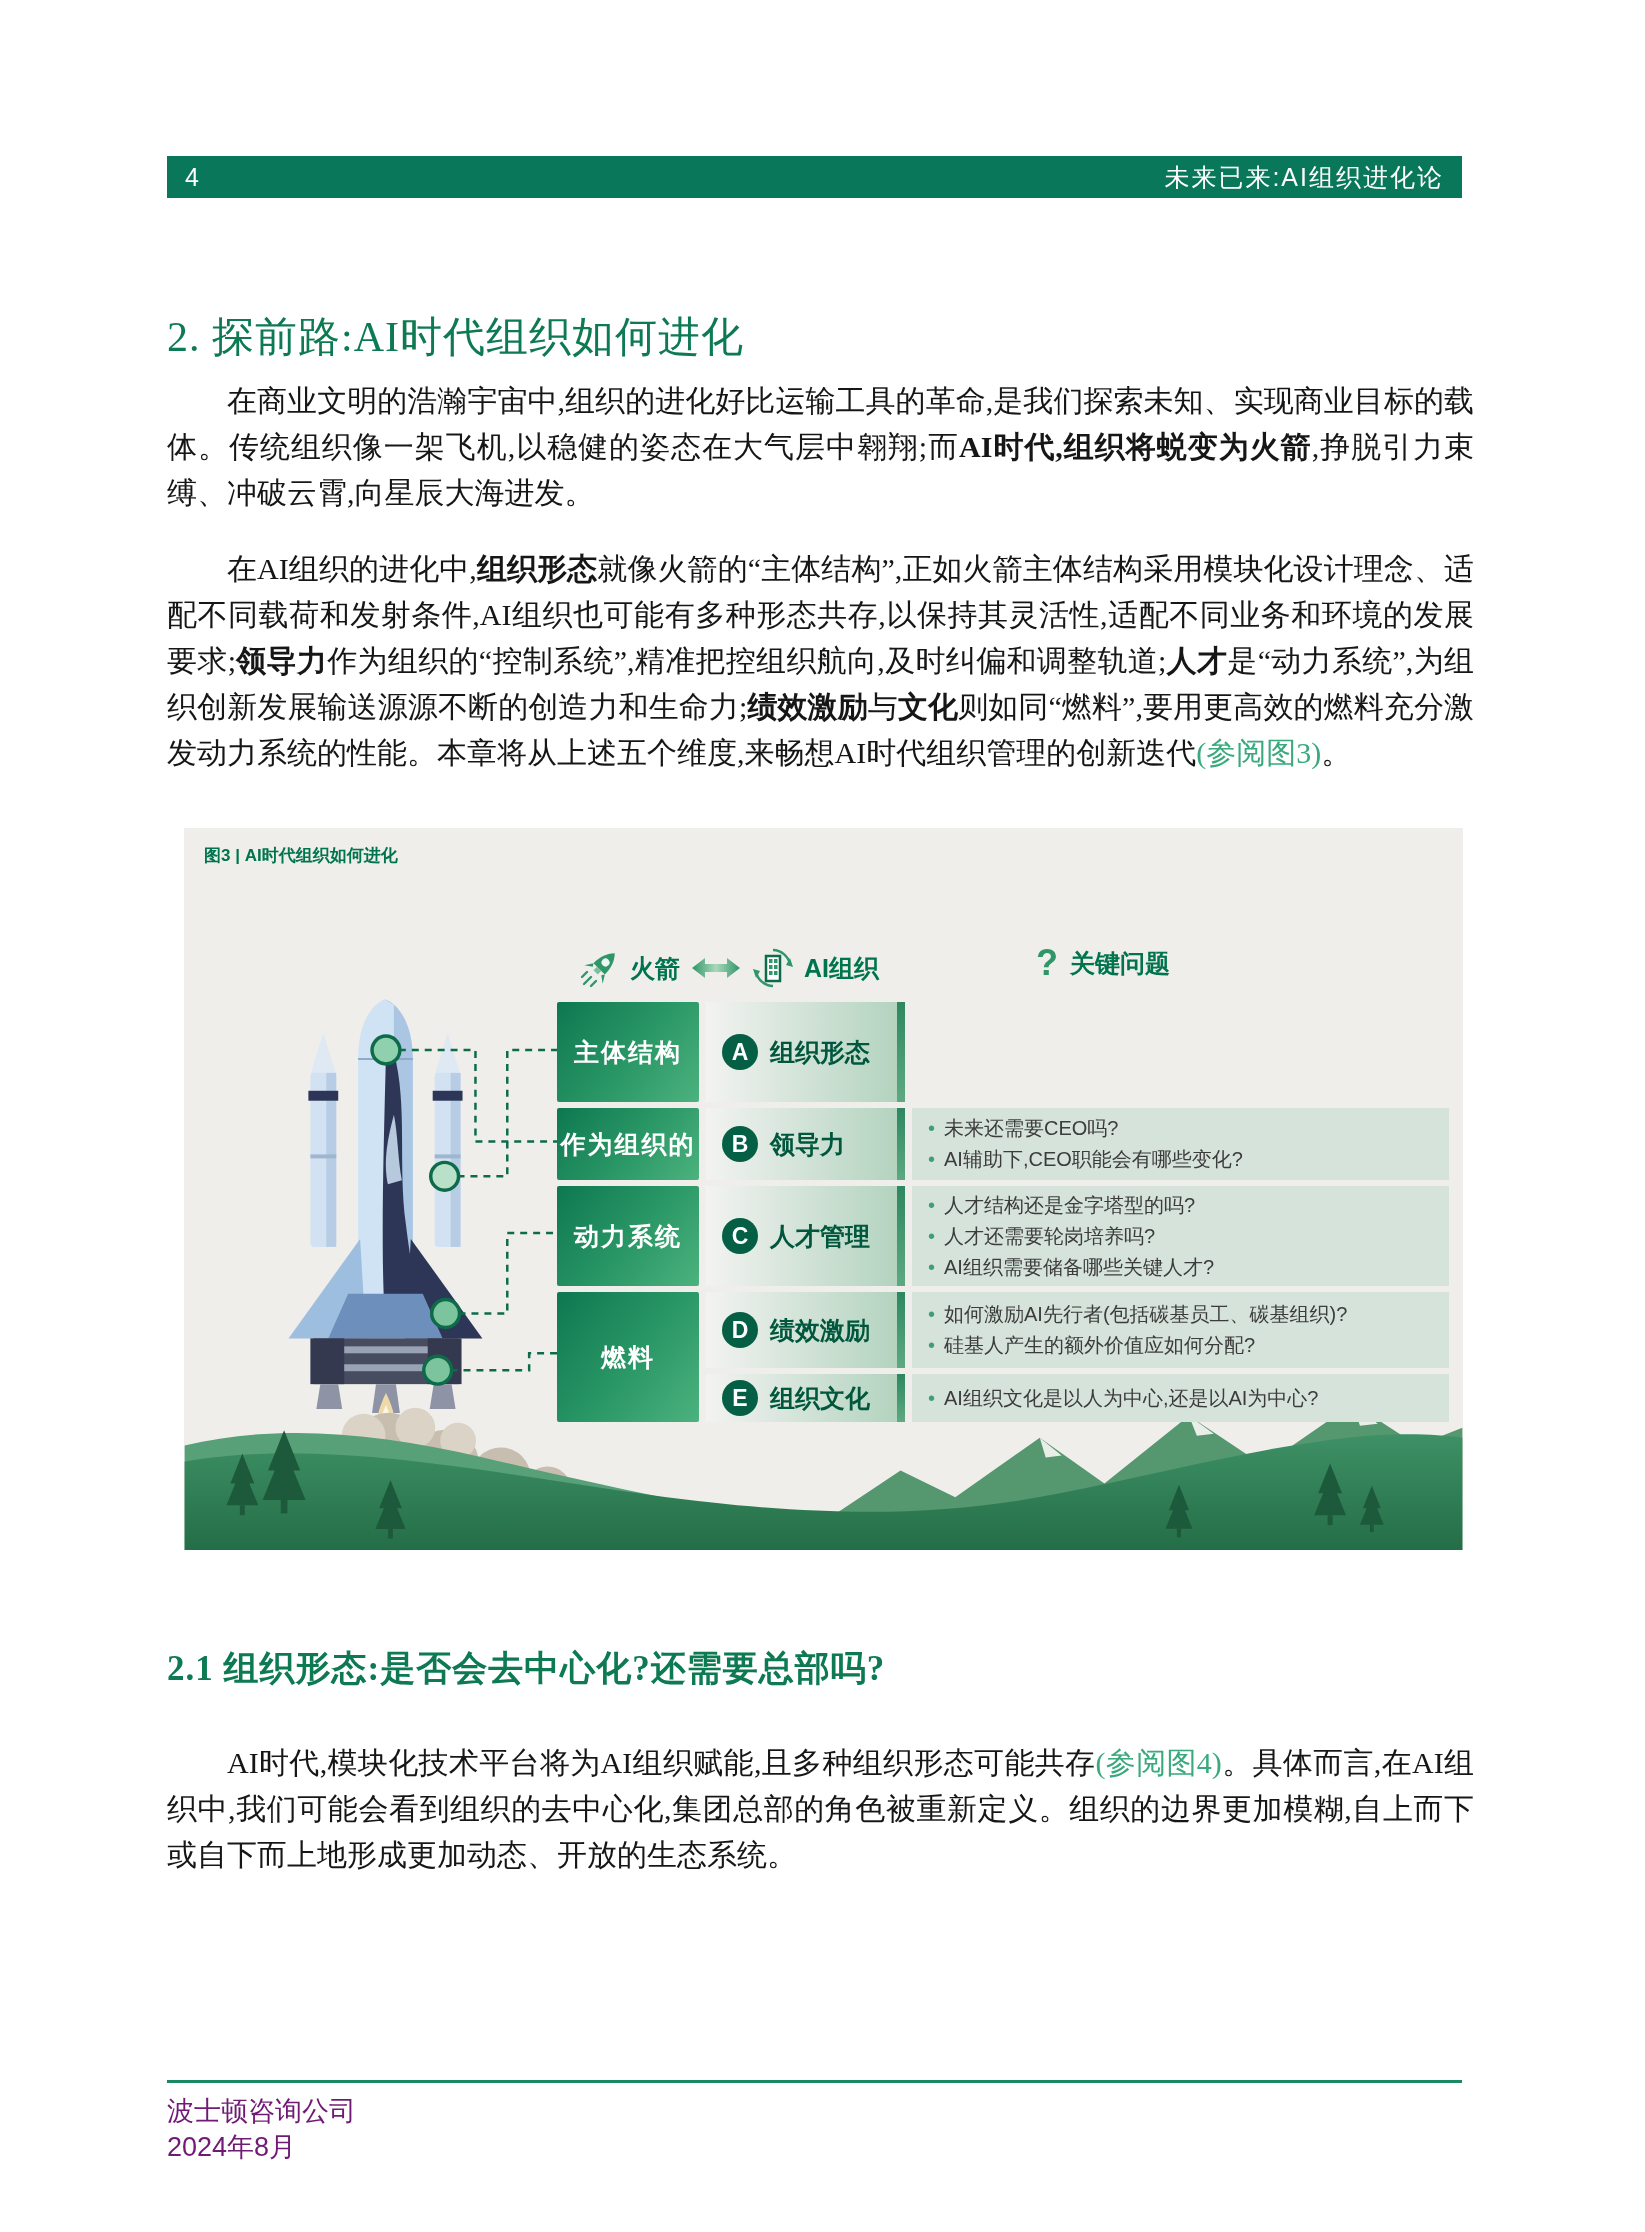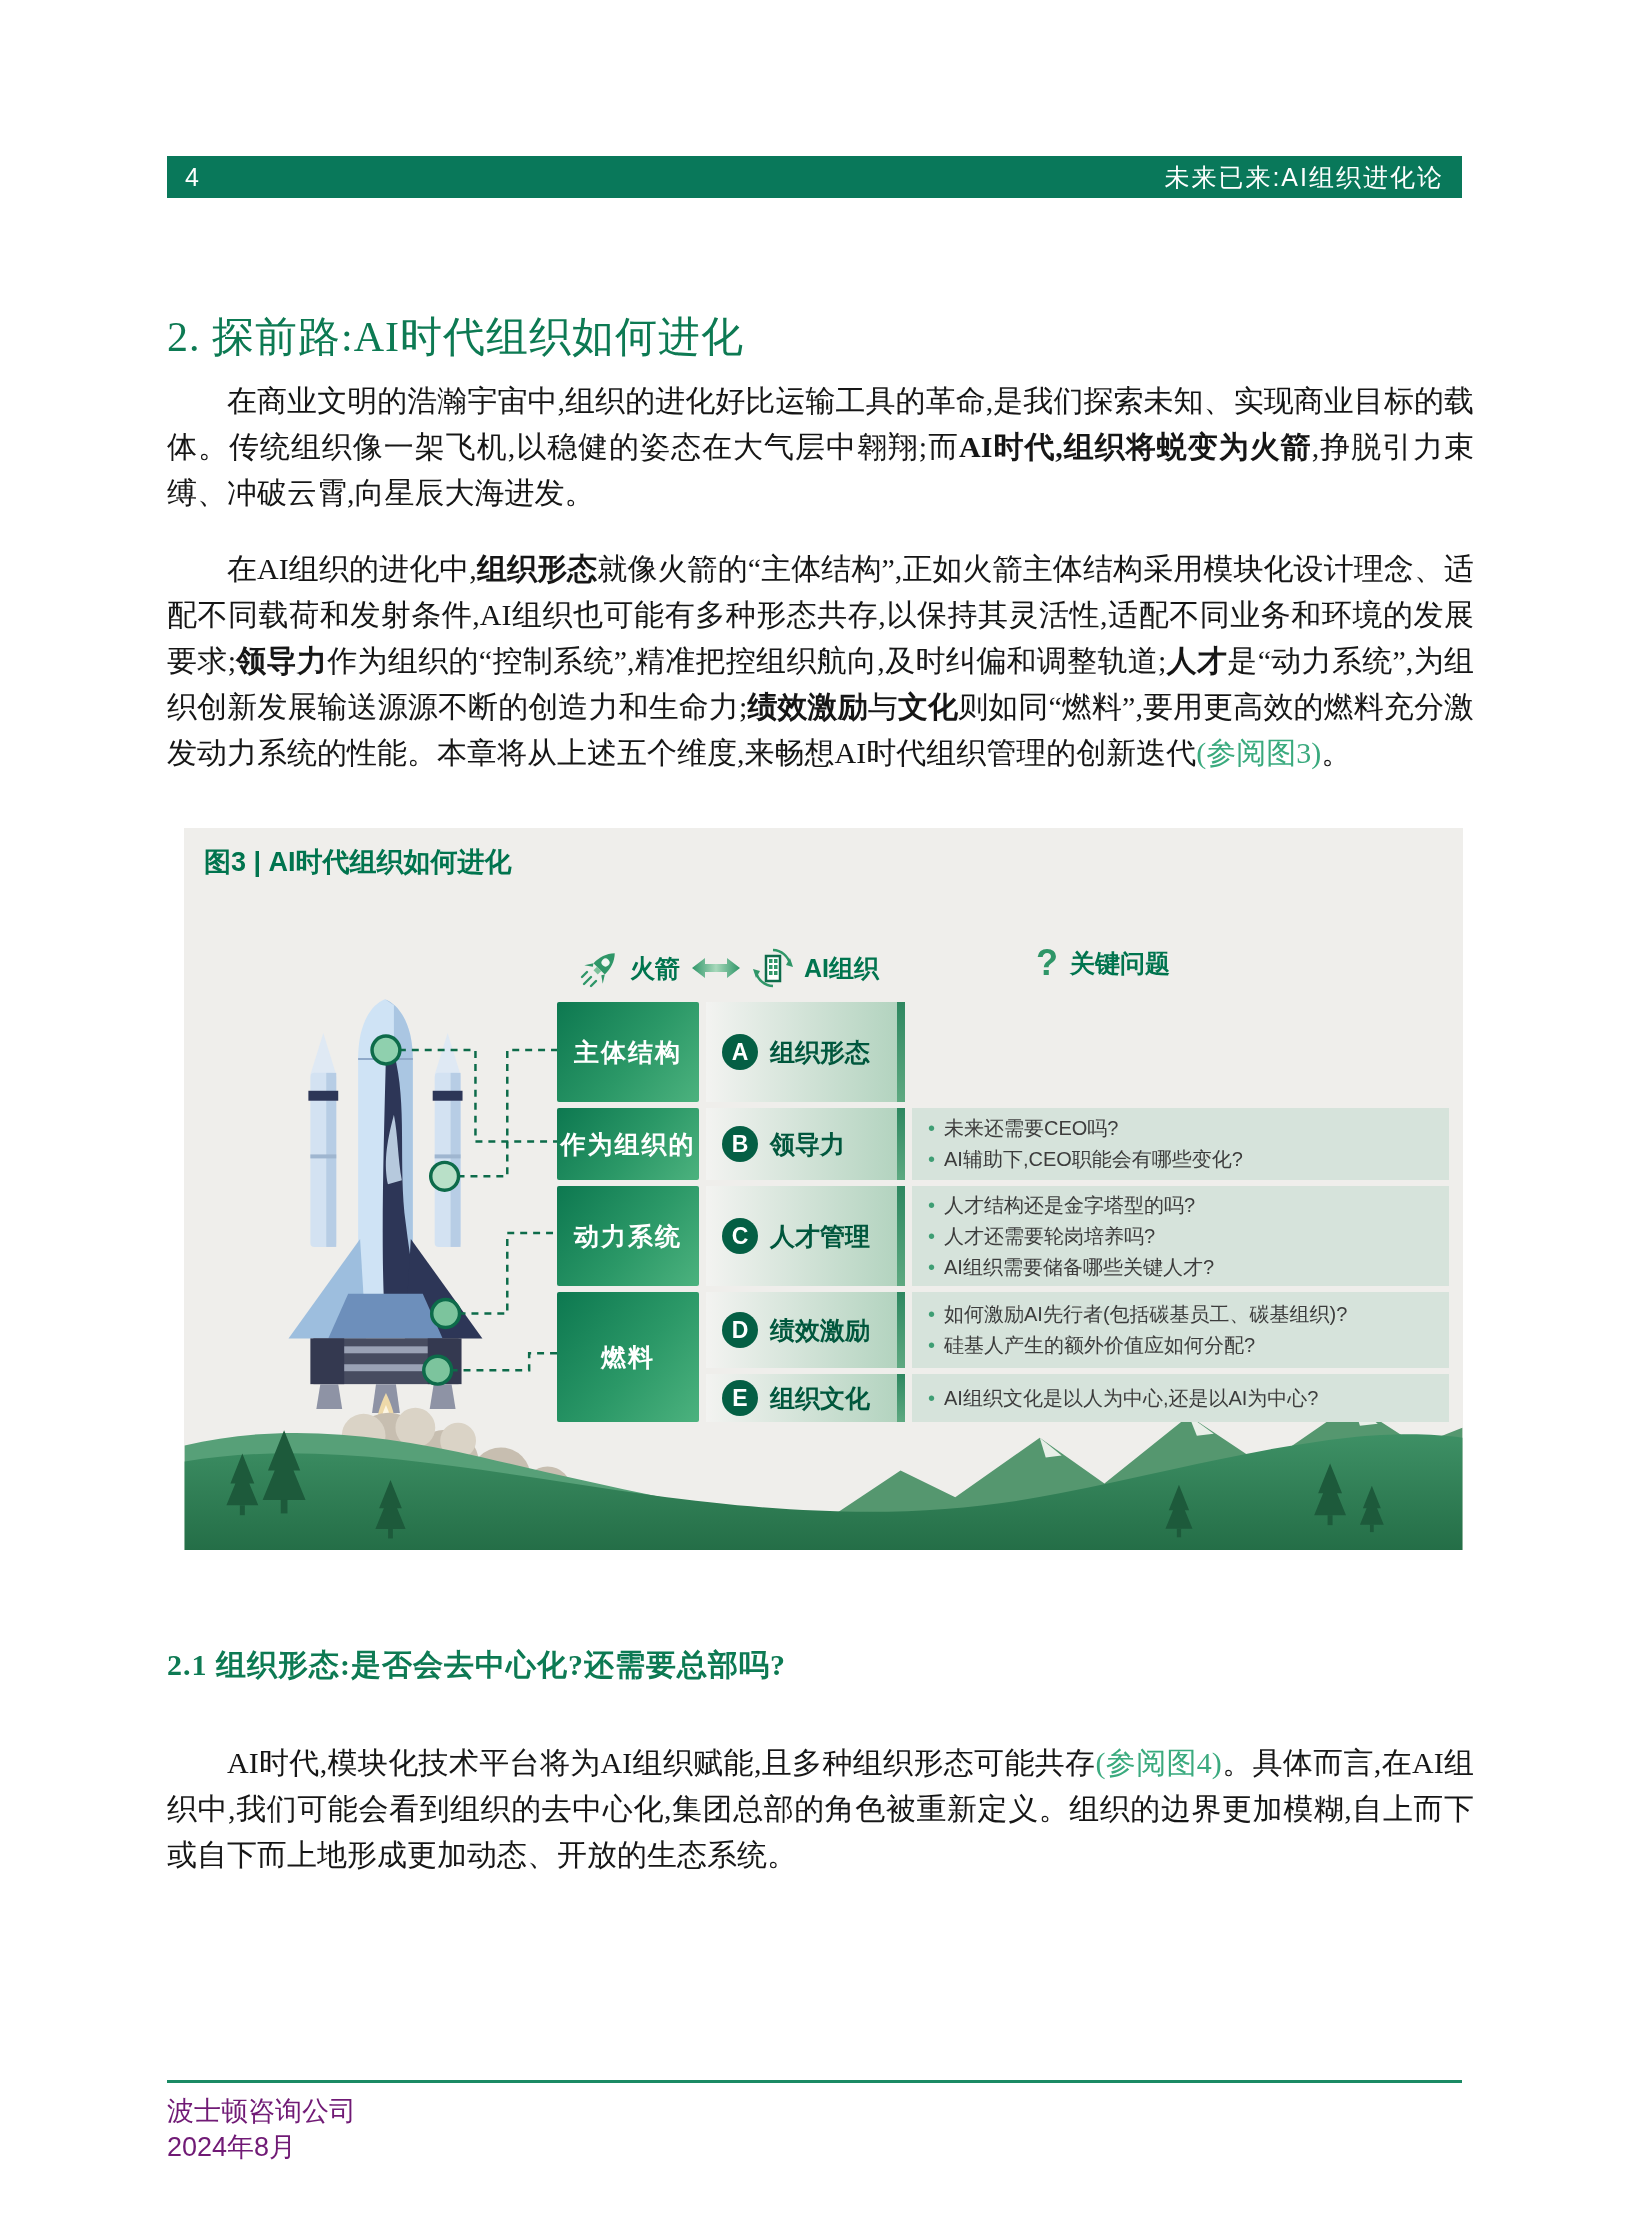--- a/index.html
+++ b/index.html
@@ -7,33 +7,33 @@
         font-family:"Liberation Serif","DejaVu Serif",serif;color:#161616;}
 
   
   .topbar{position:absolute;left:167px;top:156px;width:1295px;height:42px;background:#09785a;
           color:#fff;display:flex;justify-content:space-between;align-items:center;
           padding:0 18px;box-sizing:border-box;font-family:"Liberation Sans","DejaVu Sans",sans-serif;
           font-size:25px;letter-spacing:2px;}
 
   
   .h1{position:absolute;left:167px;top:276px;font-size:42px;font-weight:normal;color:#0d7a53;letter-spacing:1px;margin-top:33px;}
-  .h2{position:absolute;left:167px;top:1645px;font-size:30px;font-weight:bold;color:#0d7a53;letter-spacing:1px;}
+  .h2{position:absolute;left:167px;top:1645px;font-size:35px;font-weight:bold;color:#0d7a53;letter-spacing:1px;}
 
   
   .para{position:absolute;left:167px;width:1307px;font-size:30px;line-height:46px;
         text-align:justify;text-indent:2em;color:#161616;}
   .p1{top:378px;} .p2{top:546px;} .p3{top:1740px;}
   .para .b{font-weight:bold;}
   .para .green{color:#3aaa7e;}
 
   
   .figure{position:absolute;left:184px;top:828px;width:1279px;height:722px;background:#efeeeb;
           font-family:"Liberation Sans","DejaVu Sans",sans-serif;}
-  .fig-title{position:absolute;left:20px;top:16px;font-size:27px;font-weight:bold;color:#00744e;}
+  .fig-title{position:absolute;left:20px;top:16px;font-size:17px;font-weight:bold;color:#00744e;}
 
   .legend{position:absolute;top:119px;left:396px;display:flex;align-items:center;gap:10px;
           color:#00744e;font-weight:bold;font-size:25px;}
   .legend-q{position:absolute;top:117px;left:852px;display:flex;align-items:center;gap:12px;
             color:#00744e;font-weight:bold;font-size:25px;}
   .qmark{font-size:36px;font-weight:900;color:#2f9668;line-height:1;}
 
   .fig-table{position:absolute;left:373px;top:174px;display:grid;z-index:2;
              grid-template-columns:142px 199px 537px;
              grid-template-rows:100px 72px 100px 76px 48px;

